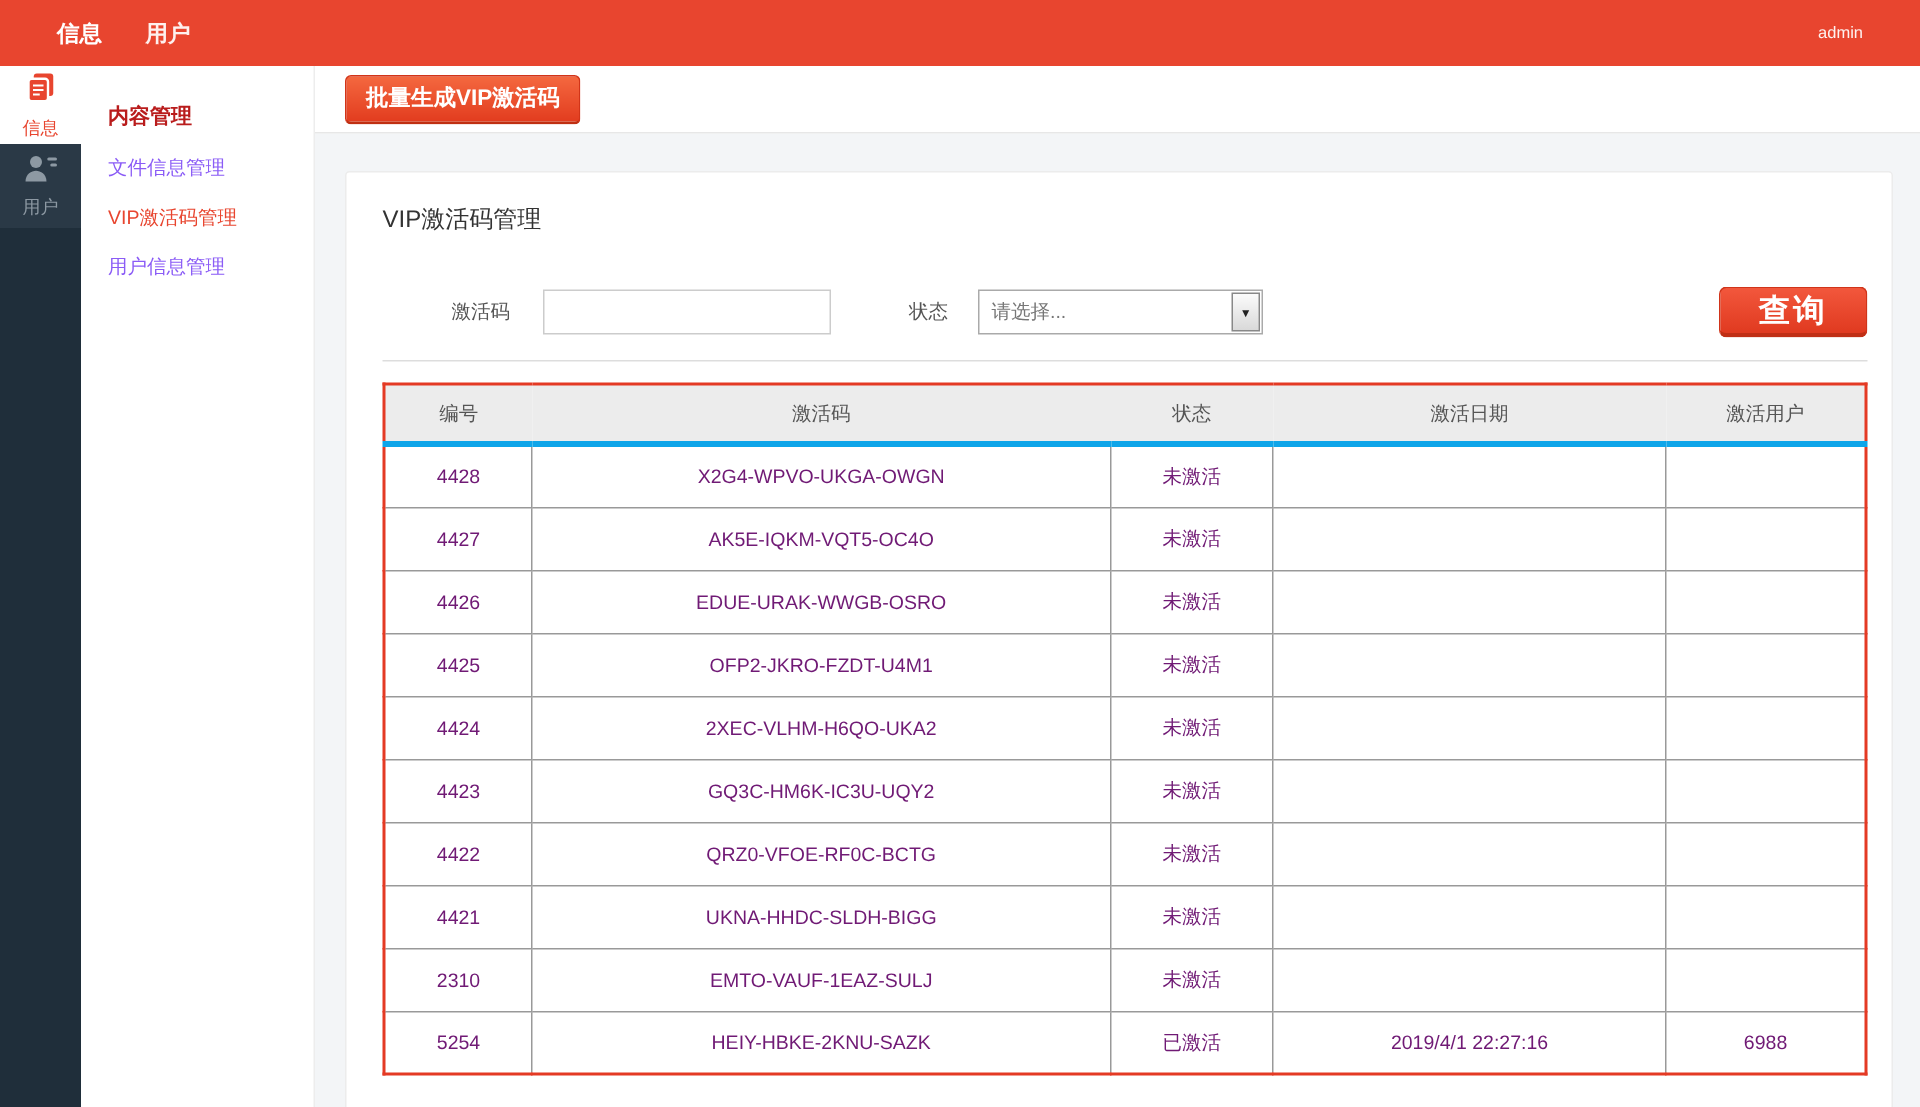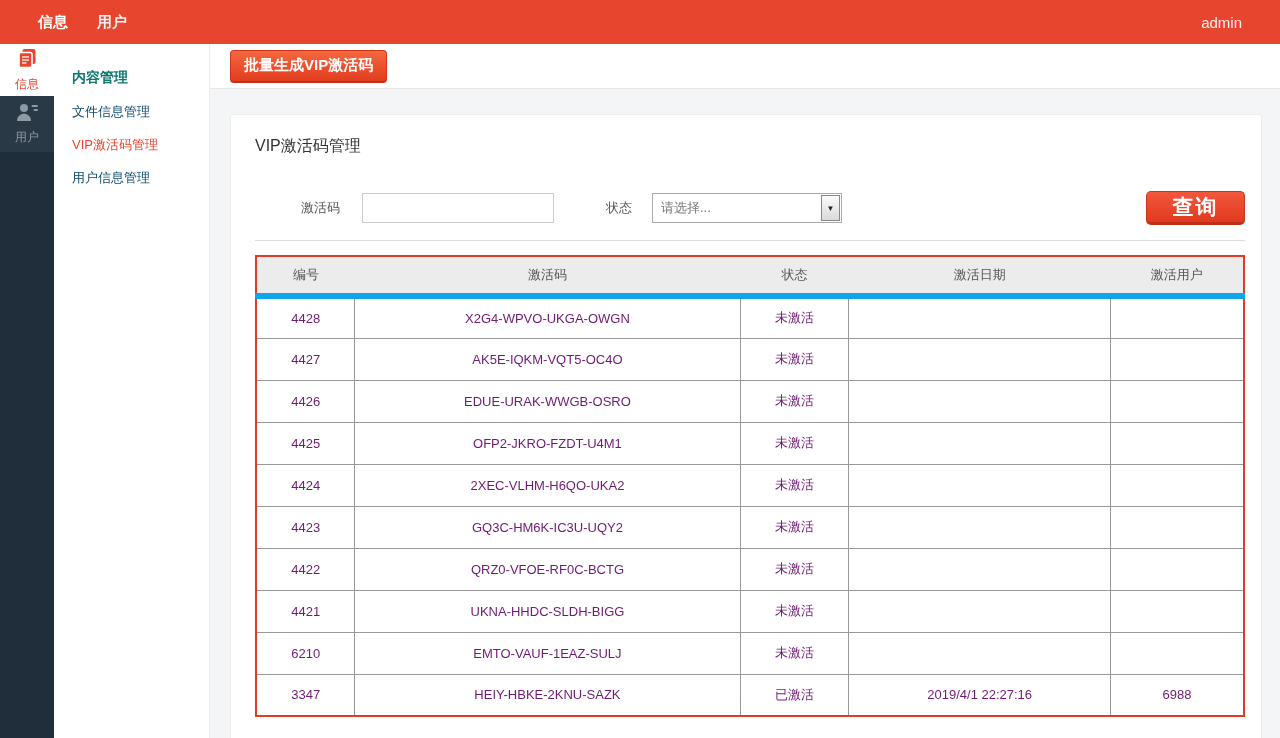--- a/index.html
+++ b/index.html
@@ -6,36 +6,36 @@
   html,body { width:1280px; height:738px; overflow:hidden;
     font-family:"Liberation Sans", sans-serif; background:#f3f5f7; }
 
   
   .topbar { position:fixed; top:0; left:0; width:1280px; height:44px;
     background:#e8452f; display:flex; align-items:center; z-index:20; }
   .topbar-menu { display:flex; gap:29px; margin-left:38px; }
   .topbar-item { color:#fff; font-size:15px; font-weight:bold; cursor:pointer; }
   .topbar-item.dim { color:rgba(255,255,255,.92); }
   .topbar-user { margin-left:auto; margin-right:38px; color:rgba(255,255,255,.93);
-    font-size:15px; cursor:pointer; }
+    font-size:11px; cursor:pointer; }
 
   
   .rail { position:fixed; top:44px; left:0; bottom:0; width:54px; background:#1f2e3a; z-index:10; }
   .rail-item { width:54px; display:flex; flex-direction:column; align-items:center;
     justify-content:center; cursor:pointer; }
   .rail-item.active { background:#fff; height:52px; }
   .rail-item.active .rail-label { color:#e8452f; }
   .rail-item.inactive { background:#2a3946; height:56px; }
   .rail-label { font-size:12px; color:#8d99a3; margin-top:3px; }
 
   
   .submenu { position:fixed; top:44px; left:54px; bottom:0; width:156px; background:#fff;
     z-index:10; border-right:1px solid #ededed; }
-  .submenu-title { font-size:14px; font-weight:bold; color:#0f766e; margin:25px 0 0 18px; }
-  .submenu-item { font-size:13px; color:#0c4a6e; margin:17px 0 0 18px; cursor:pointer; line-height:16px; }
+  .submenu-title { font-size:14px; font-weight:bold; color:#b91c1c; margin:25px 0 0 18px; }
+  .submenu-item { font-size:13px; color:#8b5cf6; margin:17px 0 0 18px; cursor:pointer; line-height:16px; }
   .submenu-item.active { color:#e8452f; }
 
   
   .main { position:fixed; top:44px; left:210px; right:0; bottom:0; background:#f3f5f7; overflow:hidden; }
   .main-toolbar { height:45px; background:#fff; border-bottom:1px solid #e7e7e7;
     display:flex; align-items:center; padding-left:20px; }
   .btn-generate { font-family:inherit; background:linear-gradient(#f4683f,#e23c1f);
     color:#fff; font-size:15px; font-weight:bold; border:1px solid #d23418;
     border-bottom:2px solid #bf2f12; border-radius:4px; padding:5px 13px 6px; cursor:pointer; }
 
@@ -57,21 +57,21 @@
     justify-content:center; font-size:8px; color:#222; }
   .btn-search { font-family:inherit; margin-left:auto; width:99px; height:34px;
     background:linear-gradient(#f2573c,#e03a20); border:1px solid #d0341a;
     border-bottom:3px solid #c02f15; border-radius:5px; color:#fff; font-size:21px;
     font-weight:bold; letter-spacing:2px; cursor:pointer; }
 
   .form-divider { border-bottom:1px solid #ddd; margin-top:9px; }
 
   table { width:100%; border-collapse:collapse; margin-top:14px; border:2px solid #e43a24; }
   thead th { height:40px; background:#ececec; font-size:13px; color:#555;
-    font-weight:normal; border-bottom:6px solid #0ea5e9; }
+    font-weight:normal; border-bottom:4px solid #0ea5e9; }
   tbody td { height:42px; text-align:center; font-size:13px; color:#701a75;
     border:1px solid #999; }
 </style>
 </head>
 <body>
 
 <div class="topbar">
   <div class="topbar-menu">
     <span class="topbar-item">信息</span>
     <span class="topbar-item dim">用户</span>
@@ -202,28 +202,28 @@
             <td></td>
           </tr>
           <tr>
             <td>4421</td>
             <td>UKNA-HHDC-SLDH-BIGG</td>
             <td>未激活</td>
             <td></td>
             <td></td>
           </tr>
           <tr>
-            <td>6210</td>
+            <td>2310</td>
             <td>EMTO-VAUF-1EAZ-SULJ</td>
             <td>未激活</td>
             <td></td>
             <td></td>
           </tr>
           <tr>
-            <td>3347</td>
+            <td>5254</td>
             <td>HEIY-HBKE-2KNU-SAZK</td>
             <td>已激活</td>
             <td>2019/4/1 22:27:16</td>
             <td>6988</td>
           </tr>
         </tbody>
     </table>
   </div>
 </div>
 

